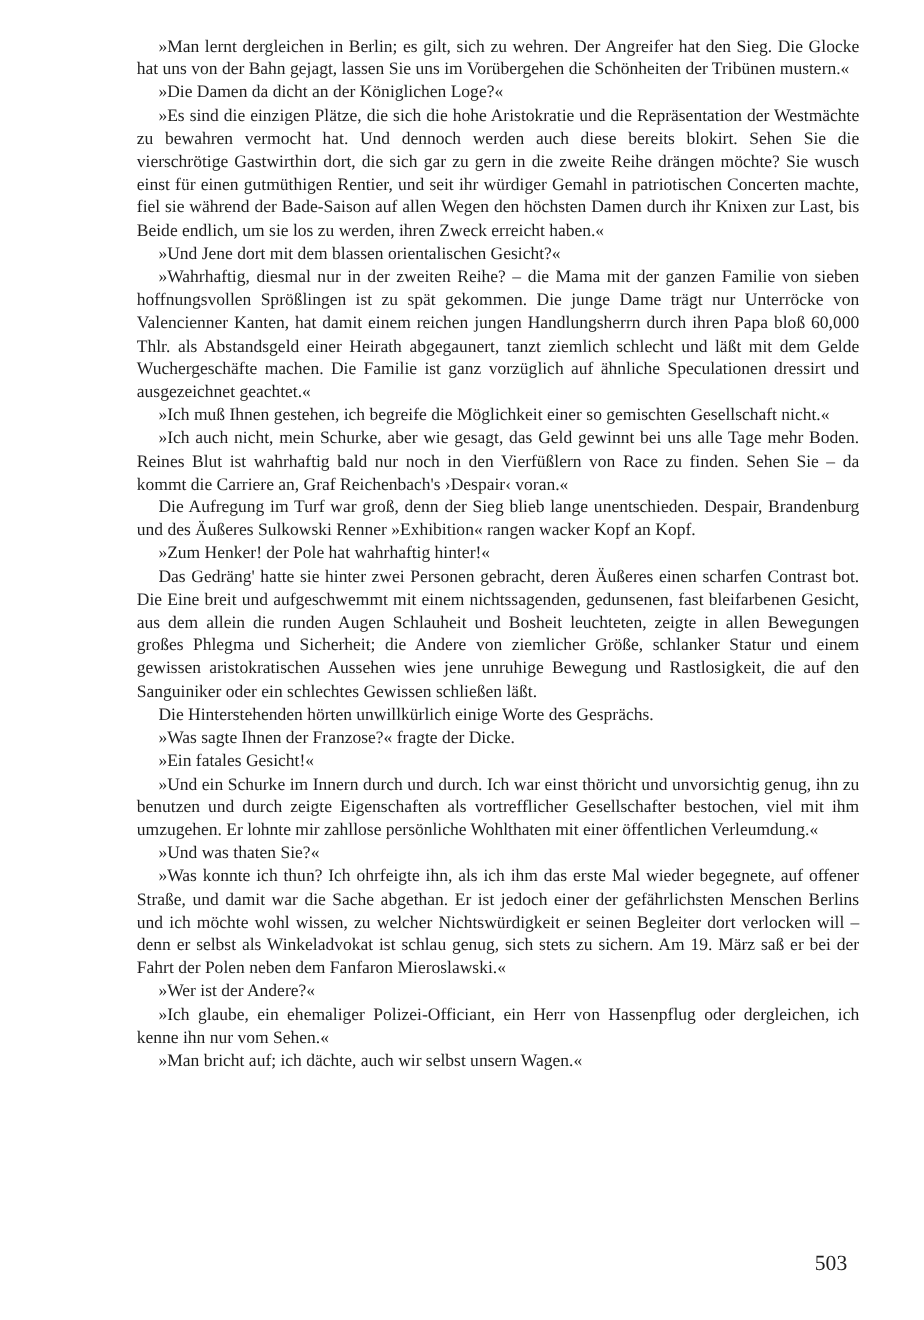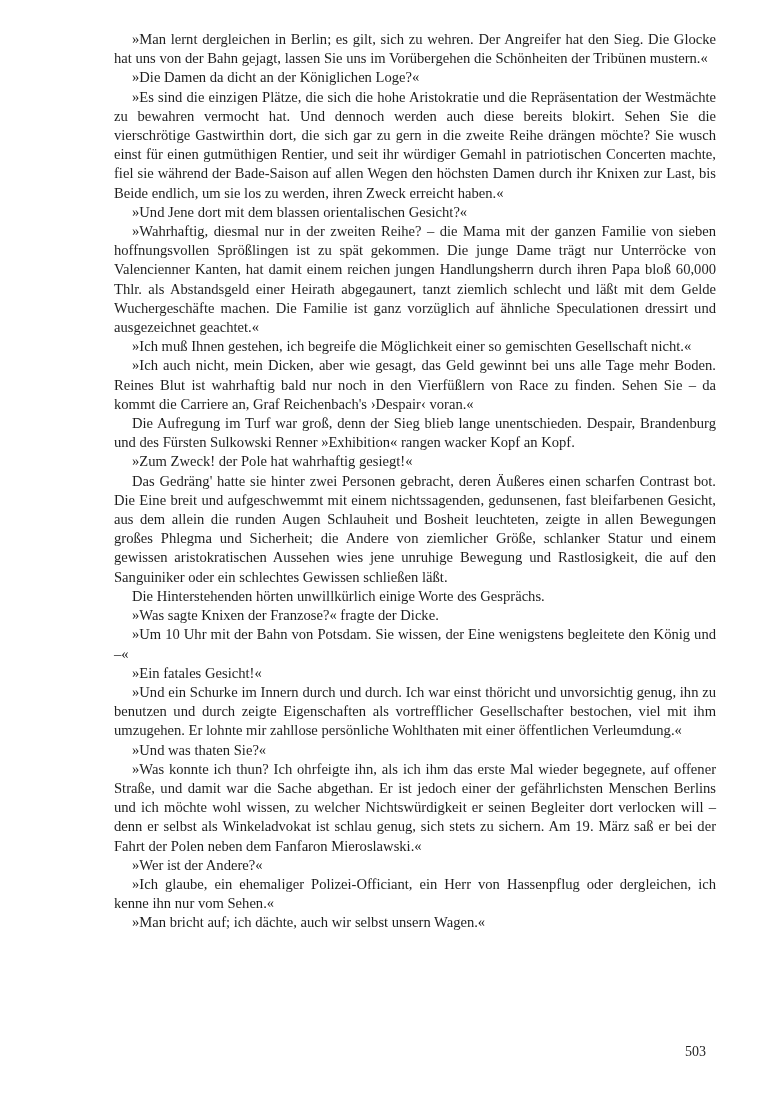--- a/index.html
+++ b/index.html
@@ -30,43 +30,42 @@
     margin: 0;
     padding: 0;
     text-indent: 18px;
   }
   .page-number {
     position: absolute;
     top: 1044px;
     left: 114px;
     width: 592px;
     text-align: right;
-    font-size: 14px;
+    font-size: 18px;
     line-height: 16px;
     color: #1e1e1e;
   }
 </style>
 </head>
 <body>
 
 <div class="page">
   <div class="text-block">
     <p>»Man lernt dergleichen in Berlin; es gilt, sich zu wehren. Der Angreifer hat den Sieg. Die Glocke hat uns von der Bahn gejagt, lassen Sie uns im Vorübergehen die Schönheiten der Tribünen mustern.«</p>
     <p>»Die Damen da dicht an der Königlichen Loge?«</p>
     <p>»Es sind die einzigen Plätze, die sich die hohe Aristokratie und die Repräsentation der Westmächte zu bewahren vermocht hat. Und dennoch werden auch diese bereits blokirt. Sehen Sie die vierschrötige Gastwirthin dort, die sich gar zu gern in die zweite Reihe drängen möchte? Sie wusch einst für einen gutmüthigen Rentier, und seit ihr würdiger Gemahl in patriotischen Concerten machte, fiel sie während der Bade-Saison auf allen Wegen den höchsten Damen durch ihr Knixen zur Last, bis Beide endlich, um sie los zu werden, ihren Zweck erreicht haben.«</p>
     <p>»Und Jene dort mit dem blassen orientalischen Gesicht?«</p>
     <p>»Wahrhaftig, diesmal nur in der zweiten Reihe? – die Mama mit der ganzen Familie von sieben hoffnungsvollen Sprößlingen ist zu spät gekommen. Die junge Dame trägt nur Unterröcke von Valencienner Kanten, hat damit einem reichen jungen Handlungsherrn durch ihren Papa bloß 60,000 Thlr. als Abstandsgeld einer Heirath abgegaunert, tanzt ziemlich schlecht und läßt mit dem Gelde Wuchergeschäfte machen. Die Familie ist ganz vorzüglich auf ähnliche Speculationen dressirt und ausgezeichnet geachtet.«</p>
     <p>»Ich muß Ihnen gestehen, ich begreife die Möglichkeit einer so gemischten Gesellschaft nicht.«</p>
-    <p>»Ich auch nicht, mein Dicken, aber wie gesagt, das Geld gewinnt bei uns alle Tage mehr Boden. Reines Blut ist wahrhaftig bald nur noch in den Vierfüßlern von Race zu finden. Sehen Sie – da kommt die Carriere an, Graf Reichenbach's ›Despair‹ voran.«</p>
-    <p>Die Aufregung im Turf war groß, denn der Sieg blieb lange unentschieden. Despair, Brandenburg und des Fürsten Sulkowski Renner »Exhibition« rangen wacker Kopf an Kopf.</p>
-    <p>»Zum Zweck! der Pole hat wahrhaftig gesiegt!«</p>
+    <p>»Ich auch nicht, mein Schurke, aber wie gesagt, das Geld gewinnt bei uns alle Tage mehr Boden. Reines Blut ist wahrhaftig bald nur noch in den Vierfüßlern von Race zu finden. Sehen Sie – da kommt die Carriere an, Graf Reichenbach's ›Despair‹ voran.«</p>
+    <p>Die Aufregung im Turf war groß, denn der Sieg blieb lange unentschieden. Despair, Brandenburg und des Äußeres Sulkowski Renner »Exhibition« rangen wacker Kopf an Kopf.</p>
+    <p>»Zum Henker! der Pole hat wahrhaftig hinter!«</p>
     <p>Das Gedräng' hatte sie hinter zwei Personen gebracht, deren Äußeres einen scharfen Contrast bot. Die Eine breit und aufgeschwemmt mit einem nichtssagenden, gedunsenen, fast bleifarbenen Gesicht, aus dem allein die runden Augen Schlauheit und Bosheit leuchteten, zeigte in allen Bewegungen großes Phlegma und Sicherheit; die Andere von ziemlicher Größe, schlanker Statur und einem gewissen aristokratischen Aussehen wies jene unruhige Bewegung und Rastlosigkeit, die auf den Sanguiniker oder ein schlechtes Gewissen schließen läßt.</p>
     <p>Die Hinterstehenden hörten unwillkürlich einige Worte des Gesprächs.</p>
-    <p>»Was sagte Knixen der Franzose?« fragte der Dicke.</p>
-    <p>»Um 10 Uhr mit der Bahn von Potsdam. Sie wissen, der Eine wenigstens begleitete den König und –«</p>
+    <p>»Was sagte Ihnen der Franzose?« fragte der Dicke.</p>
     <p>»Ein fatales Gesicht!«</p>
     <p>»Und ein Schurke im Innern durch und durch. Ich war einst thöricht und unvorsichtig genug, ihn zu benutzen und durch zeigte Eigenschaften als vortrefflicher Gesellschafter bestochen, viel mit ihm umzugehen. Er lohnte mir zahllose persönliche Wohlthaten mit einer öffentlichen Verleumdung.«</p>
     <p>»Und was thaten Sie?«</p>
     <p>»Was konnte ich thun? Ich ohrfeigte ihn, als ich ihm das erste Mal wieder begegnete, auf offener Straße, und damit war die Sache abgethan. Er ist jedoch einer der gefährlichsten Menschen Berlins und ich möchte wohl wissen, zu welcher Nichtswürdigkeit er seinen Begleiter dort verlocken will – denn er selbst als Winkeladvokat ist schlau genug, sich stets zu sichern. Am 19. März saß er bei der Fahrt der Polen neben dem Fanfaron Mieroslawski.«</p>
     <p>»Wer ist der Andere?«</p>
     <p>»Ich glaube, ein ehemaliger Polizei-Officiant, ein Herr von Hassenpflug oder dergleichen, ich kenne ihn nur vom Sehen.«</p>
     <p>»Man bricht auf; ich dächte, auch wir selbst unsern Wagen.«</p>
   </div>
   <div class="page-number">503</div>
 </div>

